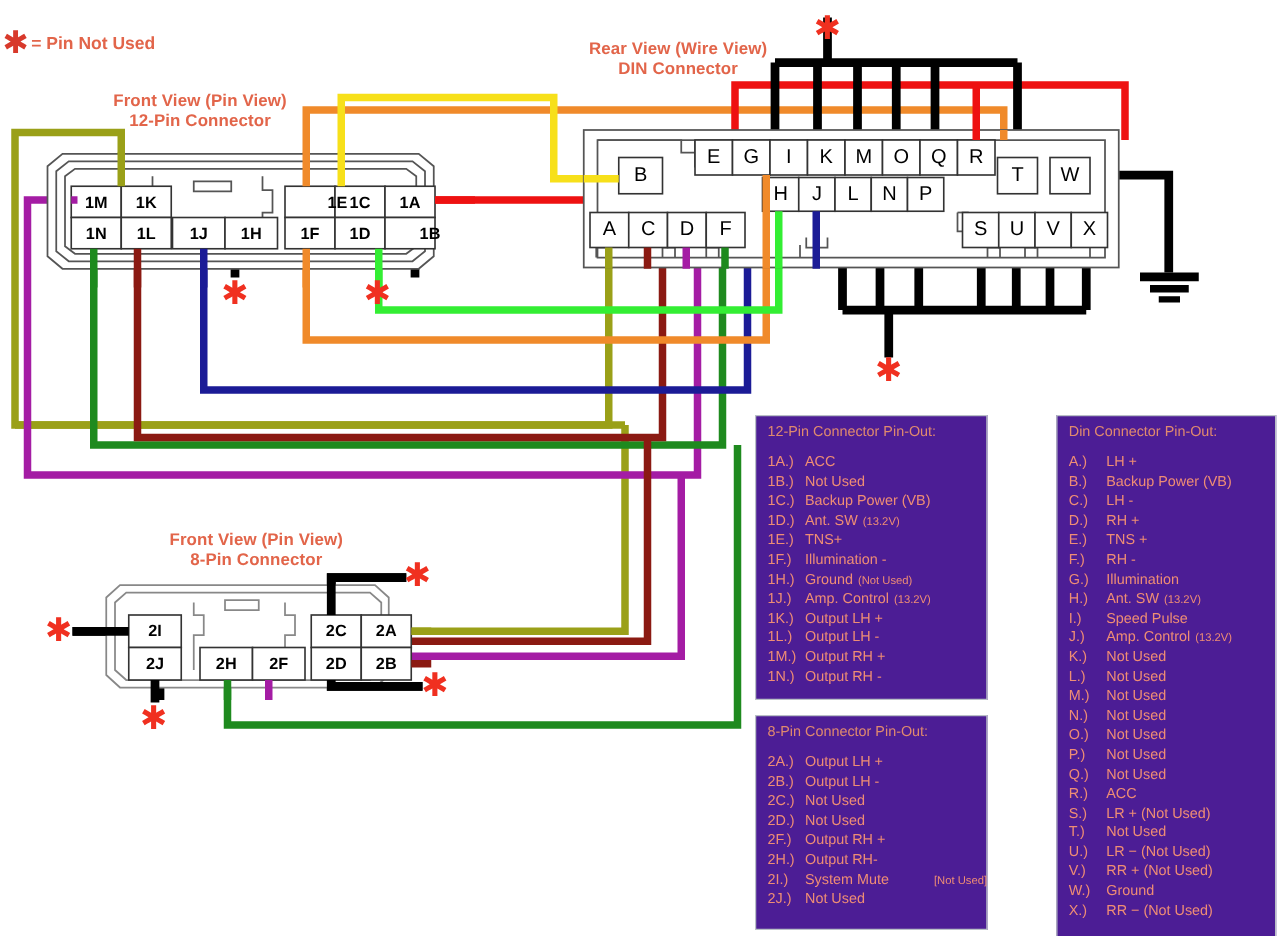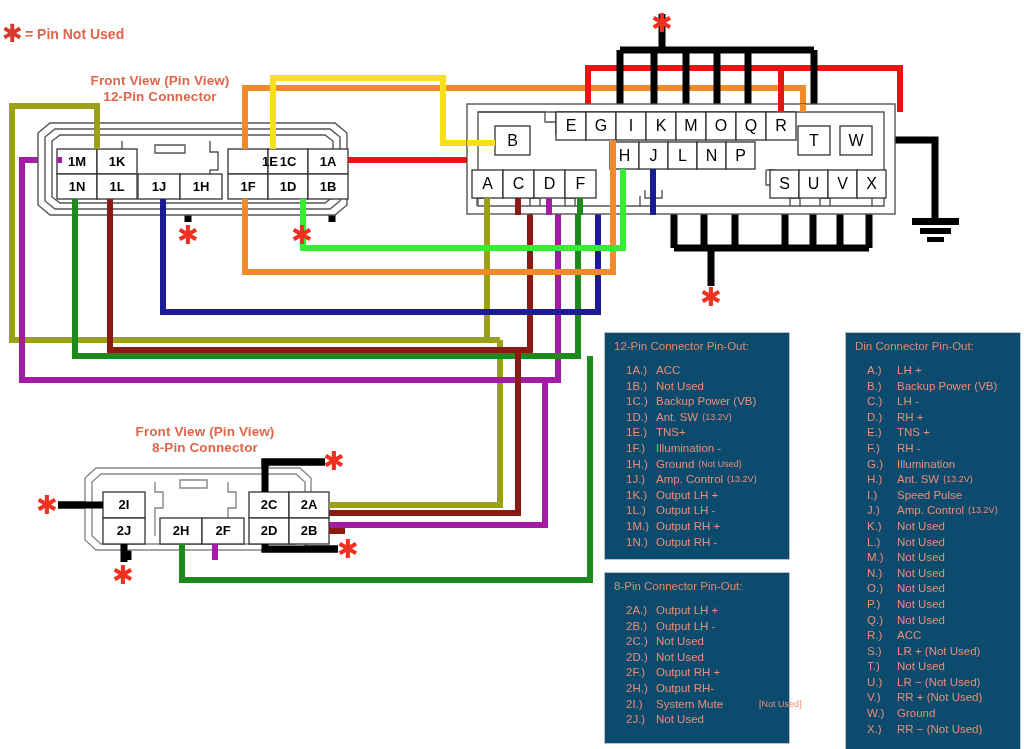--- a/index.html
+++ b/index.html
@@ -20,38 +20,38 @@
     font-weight:bold;
     font-size:13.5px;
     line-height:16px;
     text-align:center;
     white-space:nowrap;
     letter-spacing:0.1px;
   }
   .legendbox{
     position:absolute;
     border:1px solid #b9c0c6;
-    background:#0c4a6e;
+    background:#4c1d95;
     box-sizing:border-box;
     padding:7px 8px 6px 9px;
   }
   .legendbox .lhead{
     color:#e08a6e;
     font-size:11.5px;
     white-space:nowrap;
     margin-bottom:11px;
   }
   .legendbox .lrow{
     color:#ef8d74;
     font-size:11.5px;
     line-height:15.6px;
     white-space:nowrap;
     display:flex;
   }
-  .legendbox .lrow .k{display:inline-block;min-width:30px;margin-left:12px;}
+  .legendbox .lrow .k{display:inline-block;min-width:30px;}
   .legendbox .lrow .v{display:inline-block;}
   .legendbox .lrow .sm{font-size:9px;}
   
   .pinlabel{
     position:absolute;
     color:#000;
     font-family:"Liberation Sans", sans-serif;
     font-weight:bold;
     font-size:13px;
     text-align:center;
@@ -97,20 +97,24 @@
 <div id="stage">
 
   <span class="key-aster" style="left:2px;top:21px;">✱</span>
   <span class="keytext" style="left:25px;top:26px;">= Pin Not Used</span>
 
   <div class="ttl" style="left:75px;top:73px;width:170px;">
     <div>Front View (Pin View)</div>
     <div>12-Pin Connector</div>
   </div>
 
+  <div class="ttl" style="left:455px;top:31px;width:175px;">
+    <div>Rear View (Wire View)</div>
+    <div>DIN Connector</div>
+  </div>
 
   <div class="ttl" style="left:120px;top:424px;width:170px;">
     <div>Front View (Pin View)</div>
     <div>8-Pin Connector</div>
   </div>
 
   <svg class="layer" viewBox="0 0 1024 749">
     <g fill="none" stroke-linecap="butt" stroke-linejoin="miter">
 
       <path d="M 97 160 L 97 106 L 12 106 L 12 340 L 487 340 L 487 210" stroke="#9aa018" stroke-width="6"></path>
@@ -220,21 +224,21 @@
   <div class="pinlabel" style="left:97px;top:155px;width:40px;">1K</div>
   <div class="pinlabel" style="left:57px;top:180px;width:40px;">1N</div>
   <div class="pinlabel" style="left:97px;top:180px;width:40px;">1L</div>
   <div class="pinlabel" style="left:138px;top:180px;width:42px;">1J</div>
   <div class="pinlabel" style="left:180px;top:180px;width:42px;">1H</div>
   <div class="pinlabel" style="left:244px;top:155px;width:52px;">1E</div>
   <div class="pinlabel" style="left:268px;top:155px;width:40px;">1C</div>
   <div class="pinlabel" style="left:308px;top:155px;width:40px;">1A</div>
   <div class="pinlabel" style="left:228px;top:180px;width:40px;">1F</div>
   <div class="pinlabel" style="left:268px;top:180px;width:40px;">1D</div>
-  <div class="pinlabel" style="left:308px;top:180px;width:40px;">1B</div>
+  <div class="pinlabel" style="left:324px;top:180px;width:40px;">1B</div>
 
   <svg class="layer" viewBox="0 0 1024 749">
     <g stroke-width="6" fill="none">
       <path d="M 75 199 L 75 230" stroke="#1e8a1e"></path>
       <path d="M 110 199 L 110 230" stroke="#8b1a12"></path>
       <path d="M 163 199 L 163 230" stroke="#1b1b96"></path>
       <path d="M 245 199 L 245 230" stroke="#f08a2a"></path>
       <path d="M 303 199 L 303 230" stroke="#33ee33"></path>
       <path d="M 97 149 L 97 122" stroke="#9aa018"></path>
       <path d="M 245 149 L 245 122" stroke="#f08a2a"></path>

